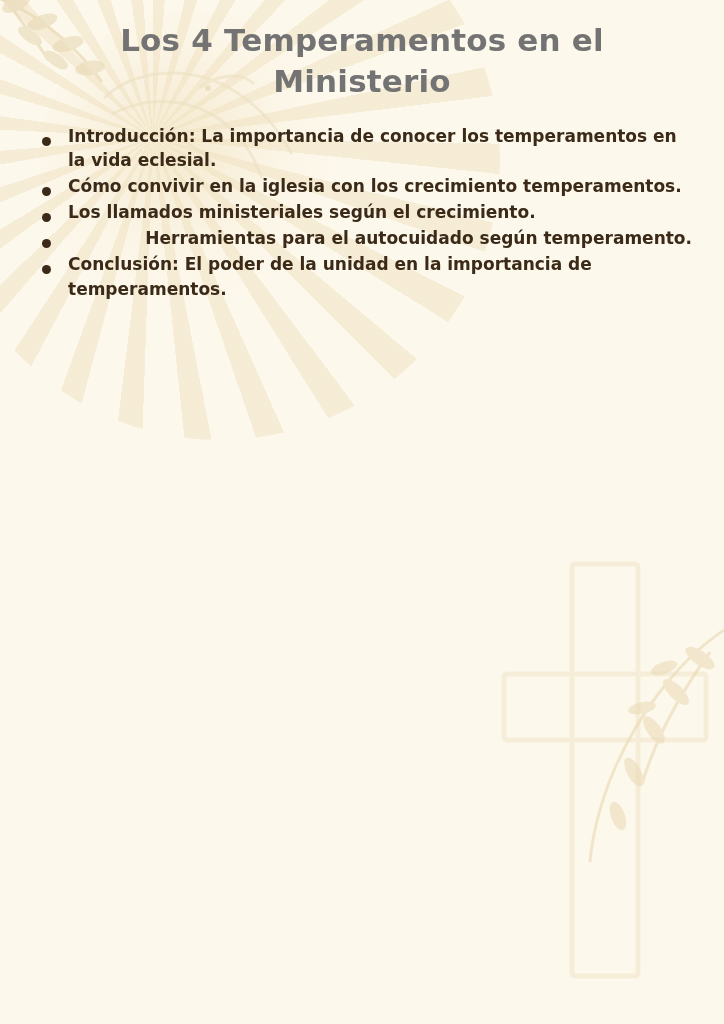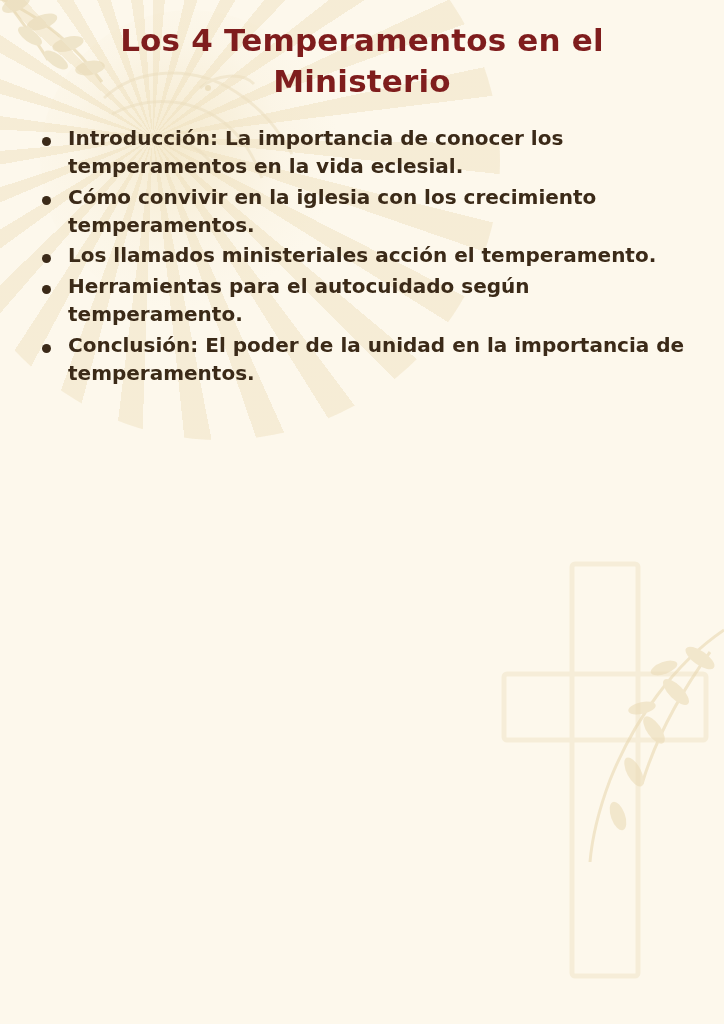--- a/index.html
+++ b/index.html
@@ -86,53 +86,54 @@
     padding: 14px 26px 0 26px;
     box-sizing: border-box;
     height: 100%;
   }
   .title {
     font-size: 31px;
     font-weight: bold;
     text-align: center;
     line-height: 1.32;
     letter-spacing: .2px;
-    color: #7f1d1d;
+    color: #737373;
     margin: 6px 28px 22px 28px;
   }
   ul.points {
     list-style: none;
     margin: 0;
     padding: 0 6px 0 8px;
   }
   ul.points > li {
     position: relative;
     padding-left: 34px;
     margin-bottom: 2px;
-    font-size: 20px;
+    font-size: 17px;
     font-weight: bold;
     line-height: 1.42;
     color: #3b2a18;
   }
   ul.points > li::before {
     content: "";
     position: absolute;
     left: 8px;
     top: 13px;
     width: 9px;
     height: 9px;
     border-radius: 50%;
     background: #3b2a18;
   }
   .underline {
     text-decoration: underline;
     text-underline-offset: 3px;
   }
   li .second-line {
     display: block;
+    text-align: right;
   }
 </style>
 </head>
 <body>
 
 <div class="bg-deco">
   <div class="bg-sun"></div>
   <div class="bg-rays"></div>
 
   <svg class="bg-leaf-tl" viewBox="0 0 180 150">
@@ -188,21 +189,21 @@
   <div class="title">Los 4 Temperamentos en el Ministerio</div>
 
   <ul class="points">
     <li>
       <span>Introducción: La importancia de conocer los temperamentos en la vida eclesial.</span>
     </li>
     <li>
       <span>Cómo convivir en la iglesia con los crecimiento temperamentos.</span>
     </li>
     <li>
-      <span>Los llamados ministeriales acción el temperamento.</span>
+      <span>Los llamados ministeriales según el crecimiento.</span>
     </li>
     <li>
       <span class="second-line">Herramientas para el autocuidado según temperamento.</span>
     </li>
     <li>
       <span>Conclusión: El poder de la unidad en la importancia de temperamentos.</span>
     </li>
   </ul>
 </div>
 

